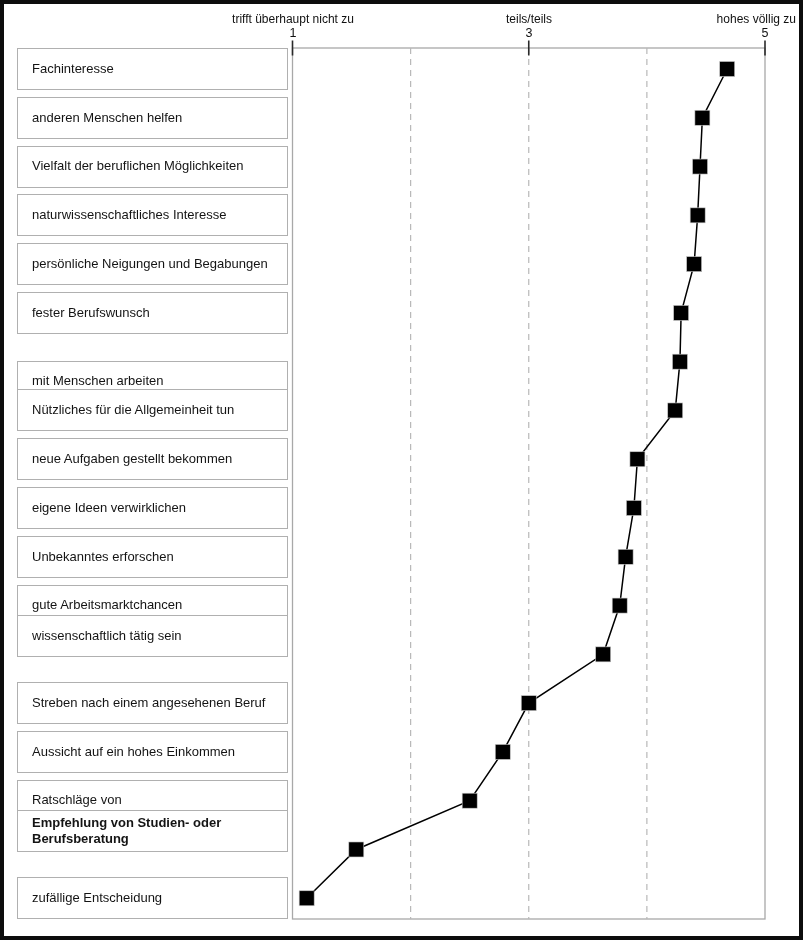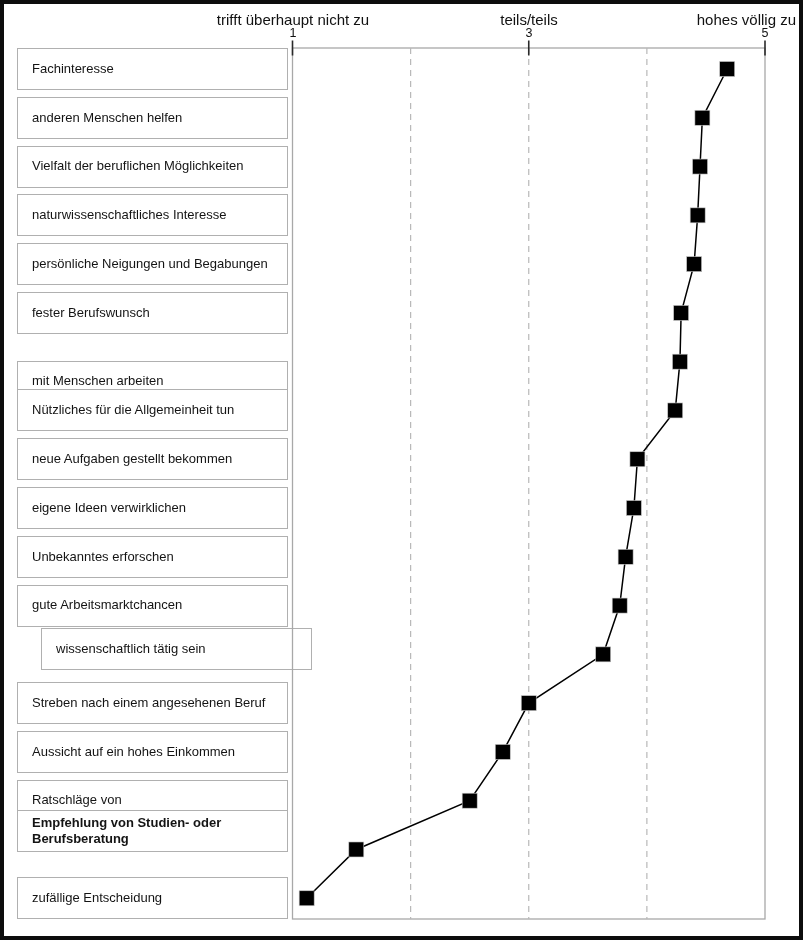--- a/index.html
+++ b/index.html
@@ -5,21 +5,21 @@
   html,body { margin:0; padding:0; background:#ffffff; }
   .canvas {
     position:relative; width:803px; height:940px; background:#ffffff;
     font-family:"Liberation Sans","DejaVu Sans",sans-serif; overflow:hidden;
   }
   .outer-border {
     position:absolute; left:0; top:0; right:0; bottom:0;
     border:4px solid #0d0d0d; box-sizing:border-box; pointer-events:none; z-index:10;
   }
   .axis-label {
-    position:absolute; top:13px; font-size:15px; color:#111;
+    position:absolute; top:13px; font-size:12px; color:#111;
     white-space:nowrap; line-height:13px;
   }
   .axis-label.left   { left:293px; transform:translateX(-50%); }
   .axis-label.center { left:529px; transform:translateX(-50%); }
   .axis-label.right  { right:7px; text-align:right; }
   .tick-num {
     position:absolute; top:26px; font-size:12.5px; color:#111;
     transform:translateX(-50%); line-height:14px; white-space:nowrap;
   }
   #category-column .cat-box {
@@ -78,21 +78,21 @@
       </div>
       <div class="cat-box" style="top: 487.02px;">
         <span>eigene Ideen verwirklichen</span>
       </div>
       <div class="cat-box" style="top: 535.8px;">
         <span>Unbekanntes erforschen</span>
       </div>
       <div class="cat-box" style="top: 584.58px;">
         <span>gute Arbeitsmarktchancen</span>
       </div>
-      <div class="cat-box" style="top: 628px; margin-left: 24px;">
+      <div class="cat-box" style="top: 615px;">
         <span>wissenschaftlich tätig sein</span>
       </div>
       <div class="cat-box" style="top: 682.14px;">
         <span>Streben nach einem angesehenen Beruf</span>
       </div>
       <div class="cat-box" style="top: 730.92px;">
         <span>Aussicht auf ein hohes Einkommen</span>
       </div>
       <div class="cat-box" style="top: 779.7px;">
         <span>Ratschläge von</span>

